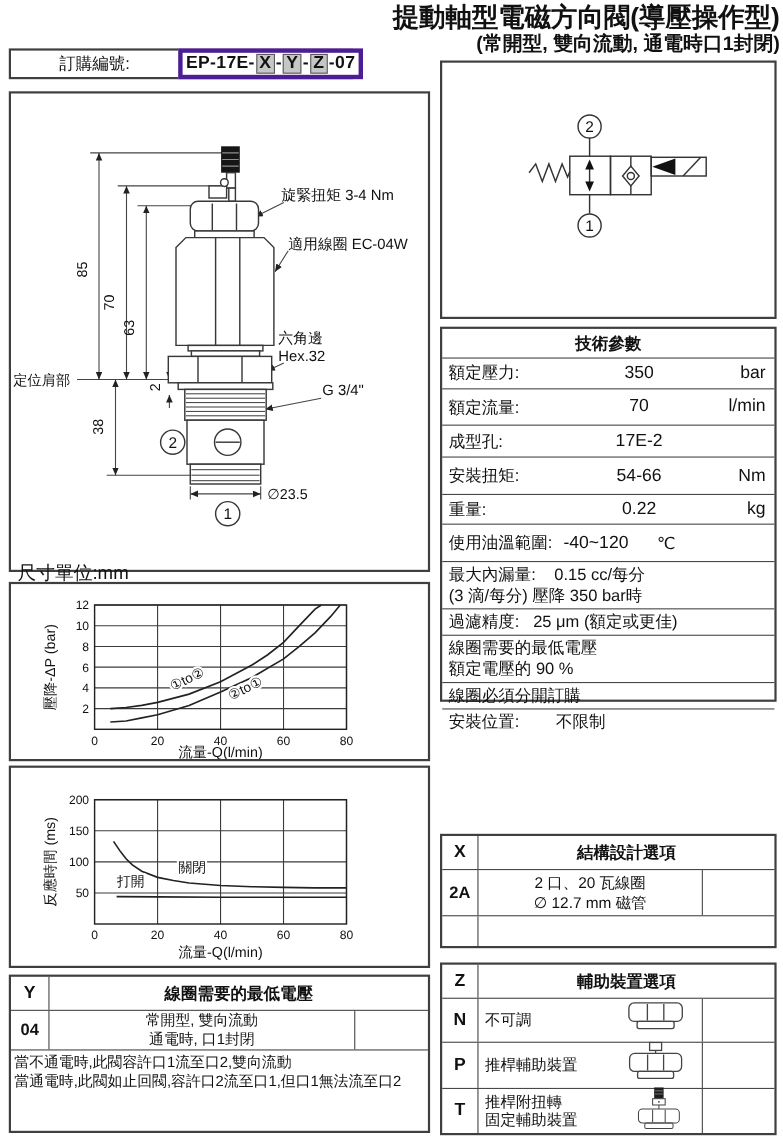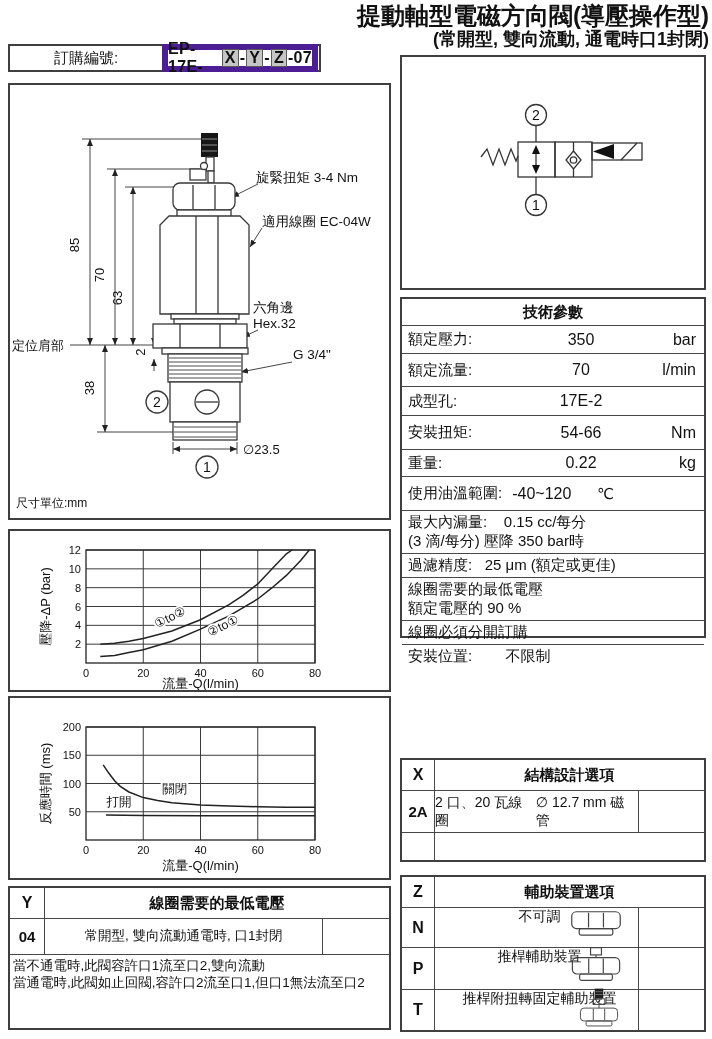--- a/index.html
+++ b/index.html
@@ -3,25 +3,25 @@
 <meta charset="utf-8">
 <style>
   html,body{margin:0;padding:0;background:#fff}
   body{width:712px;height:1039px;position:relative;font-family:"Liberation Sans","DejaVu Sans",sans-serif;color:#111;overflow:hidden}
   .box{position:absolute;border:2px solid #3f3f3f;box-sizing:border-box;background:#fff}
   #title{position:absolute;top:0;right:3px;font-size:24px;font-weight:bold;white-space:nowrap}
   #subtitle{position:absolute;top:27px;right:3px;font-size:18px;font-weight:bold;white-space:nowrap}
   
   #order-box{left:8px;top:44px;width:313px;height:28px}
   .order-label{position:absolute;left:0;top:0;width:152px;height:24px;display:flex;align-items:center;justify-content:center;font-size:15px}
-  #order-code{position:absolute;left:152px;top:-2px;width:156px;height:28px;border:6px solid #4c1d95;box-sizing:border-box;display:flex;align-items:center;justify-content:center;font-size:16px;font-weight:bold;background:#fff;letter-spacing:.3px}
+  #order-code{position:absolute;left:152px;top:-2px;width:168px;height:28px;border:4px solid #4c1d95;box-sizing:border-box;display:flex;align-items:center;justify-content:center;font-size:16px;font-weight:bold;background:#fff;letter-spacing:.3px}
   .cbx{display:inline-block;background:#c6c6c6;border:1px solid #5a5a5a;padding:0 2px;margin:0 1px;line-height:1.05}
   
   #drawing-box{left:8px;top:83px;width:383px;height:437px}
-  #drawing-note{position:absolute;left:6px;top:410px;font-size:12px}
+  #drawing-note{position:absolute;left:6px;top:424px;font-size:17px}
   svg text{fill:#111}
   .dim{font-size:13px}
   .lbl{font-size:13.5px}
   .port{font-size:14px}
   
   #chart1-box{left:8px;top:529px;width:383px;height:163px}
   #chart2-box{left:8px;top:696px;width:383px;height:184px}
   .g{stroke:#3b3b3b;stroke-width:1}
   .fr{fill:none;stroke:#222;stroke-width:1.3}
   .cv{fill:none;stroke:#222;stroke-width:1.5}
@@ -40,21 +40,21 @@
   .t-row-inline .t-val{margin-left:10px}
   .t-row-inline .t-unit2{margin-left:26px;font-size:15px}
   .t-block{border-top:1.5px solid #474747;padding:2px 6px;font-size:15px;display:flex;flex-direction:column;justify-content:space-evenly;box-sizing:border-box}
   .t-block div{white-space:pre-wrap}
   
   .opt{display:flex;flex-direction:column}
   .o-head{flex:none;display:flex;box-sizing:border-box}
   .o-code{width:33px;flex:none;display:flex;align-items:center;justify-content:center;font-weight:bold;font-size:16px;border-right:1.5px solid #474747;box-sizing:border-box}
   .o-title{flex:1;display:flex;align-items:center;justify-content:center;font-weight:bold;font-size:15px}
   .o-row{border-top:1.5px solid #474747;display:flex;box-sizing:border-box}
-  .o-mid{display:flex;align-items:center;justify-content:center;font-size:14px;line-height:1.25;border-right:1.5px solid #474747;box-sizing:border-box;position:relative}
+  .o-mid{display:flex;flex-direction:column;align-items:center;justify-content:center;font-size:14px;line-height:1.25;border-right:1.5px solid #474747;box-sizing:border-box;position:relative}
   .o-mid.left{align-items:flex-start;padding-left:6px}
   .o-rest{flex:1}
   #x-box{left:400px;top:758px;width:306px;height:104px}
   #z-box{left:400px;top:875px;width:306px;height:157px}
   #y-box{left:8px;top:886px;width:383px;height:144px}
   .y-foot{border-top:1.5px solid #474747;padding:2px 3px;font-size:13.5px;line-height:1.26;flex:1;box-sizing:border-box}
   .z-icon{position:absolute;right:14px;top:50%;transform:translateY(-50%)}
 </style>
 </head>
 <body>

